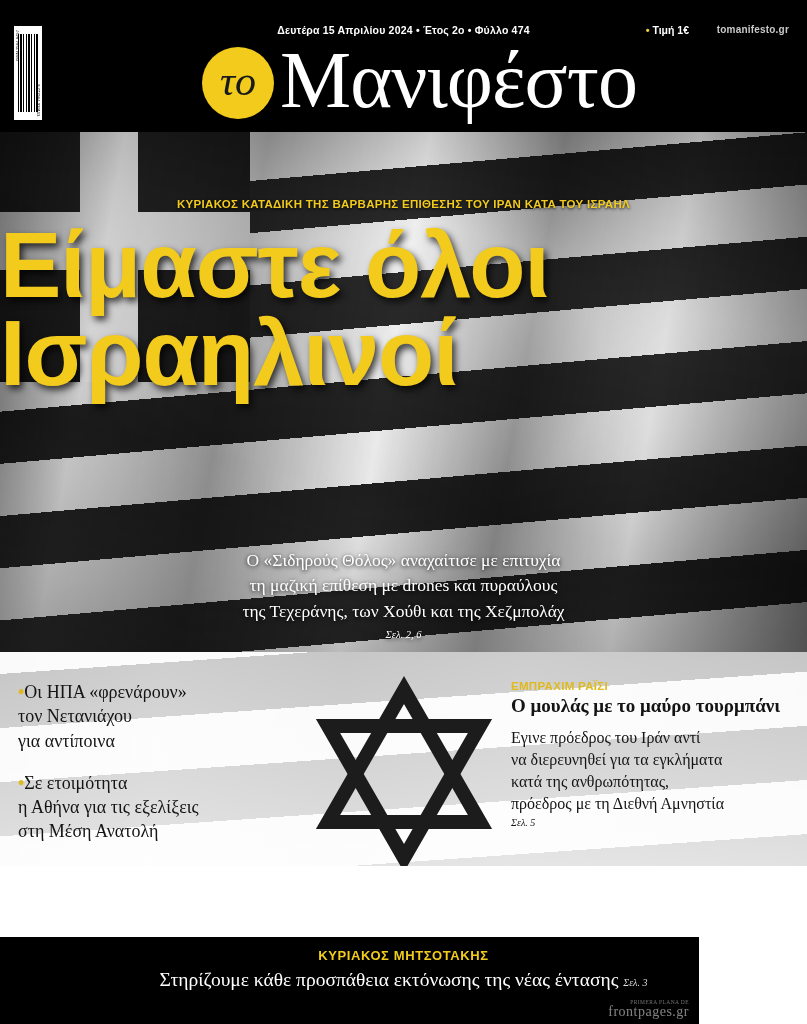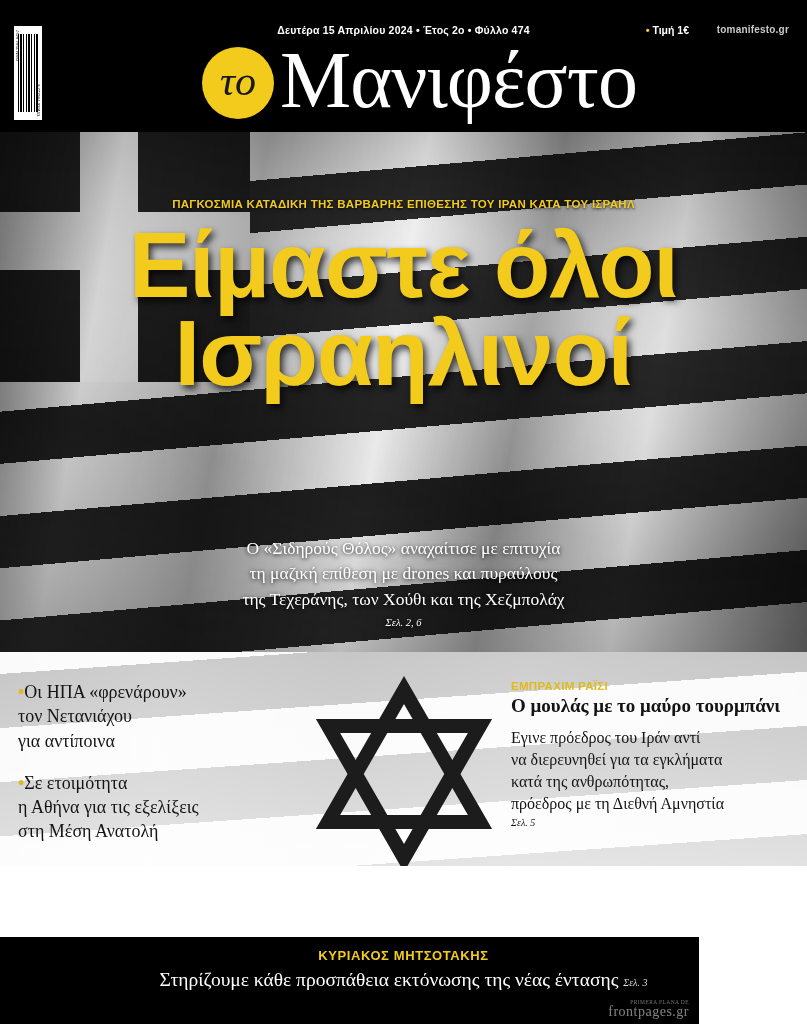--- a/index.html
+++ b/index.html
@@ -149,33 +149,32 @@
 
   .kicker {
     position:absolute; left:0; top:66px; width:807px;
     text-align:center;
     color:#f2cb1c; font-size:11.5px; font-weight:bold;
     letter-spacing:0.3px;
     text-shadow:0 1px 3px rgba(0,0,0,0.9);
   }
   .headline {
     position:absolute; left:0; top:88px; width:807px;
-    text-align:center;
     color:#f2cb1c;
     font-family:"Liberation Sans", sans-serif;
     font-weight:bold;
     font-size:92px;
     line-height:0.98;
     letter-spacing:-1px;
     text-shadow:3px 4px 7px rgba(0,0,0,0.75);
   }
   .headline .l2 { display:block; margin-top:-2px; }
 
   .hero-deck {
-    position:absolute; left:0; top:404px; width:807px;
+    position:absolute; left:0; top:416px; width:807px;
     text-align:center;
     color:#ffffff;
     font-family:"Liberation Serif", serif;
     font-size:17.5px;
     line-height:1.45;
     text-shadow:0 1px 4px rgba(0,0,0,0.95);
   }
   .hero-deck .ref {
     display:block;
     font-size:10.5px; font-style:italic;
@@ -314,21 +313,21 @@
   <div class="hero">
     <div class="flag">
       <div class="flag-canton"></div>
       <div class="canton-cross-v"></div>
       <div class="canton-cross-h"></div>
     </div>
     <div class="wave-shade"></div>
     <div class="wave-shade2"></div>
     <div class="hero-vig"></div>
 
-    <div class="kicker">ΠΑΓΚΟΣΜΙΑ ΚΑΤΑΔΙΚΗ ΤΗΣ ΒΑΡΒΑΡΗΣ ΕΠΙΘΕΣΗΣ ΤΟΥ ΙΡΑΝ ΚΑΤΑ ΤΟΥ ΙΣΡΑΗΛ</div>
+    <div class="kicker">ΚΥΡΙΑΚΟΣ ΚΑΤΑΔΙΚΗ ΤΗΣ ΒΑΡΒΑΡΗΣ ΕΠΙΘΕΣΗΣ ΤΟΥ ΙΡΑΝ ΚΑΤΑ ΤΟΥ ΙΣΡΑΗΛ</div>
 
     <div class="headline">
       <span>Είμαστε όλοι</span>
       <span class="l2">Ισραηλινοί</span>
     </div>
 
     <div class="hero-deck">
       <div>Ο «Σιδηρούς Θόλος» αναχαίτισε με επιτυχία</div>
       <div>τη μαζική επίθεση με drones και πυραύλους</div>
       <div>της Τεχεράνης, των Χούθι και της Χεζμπολάχ</div>

